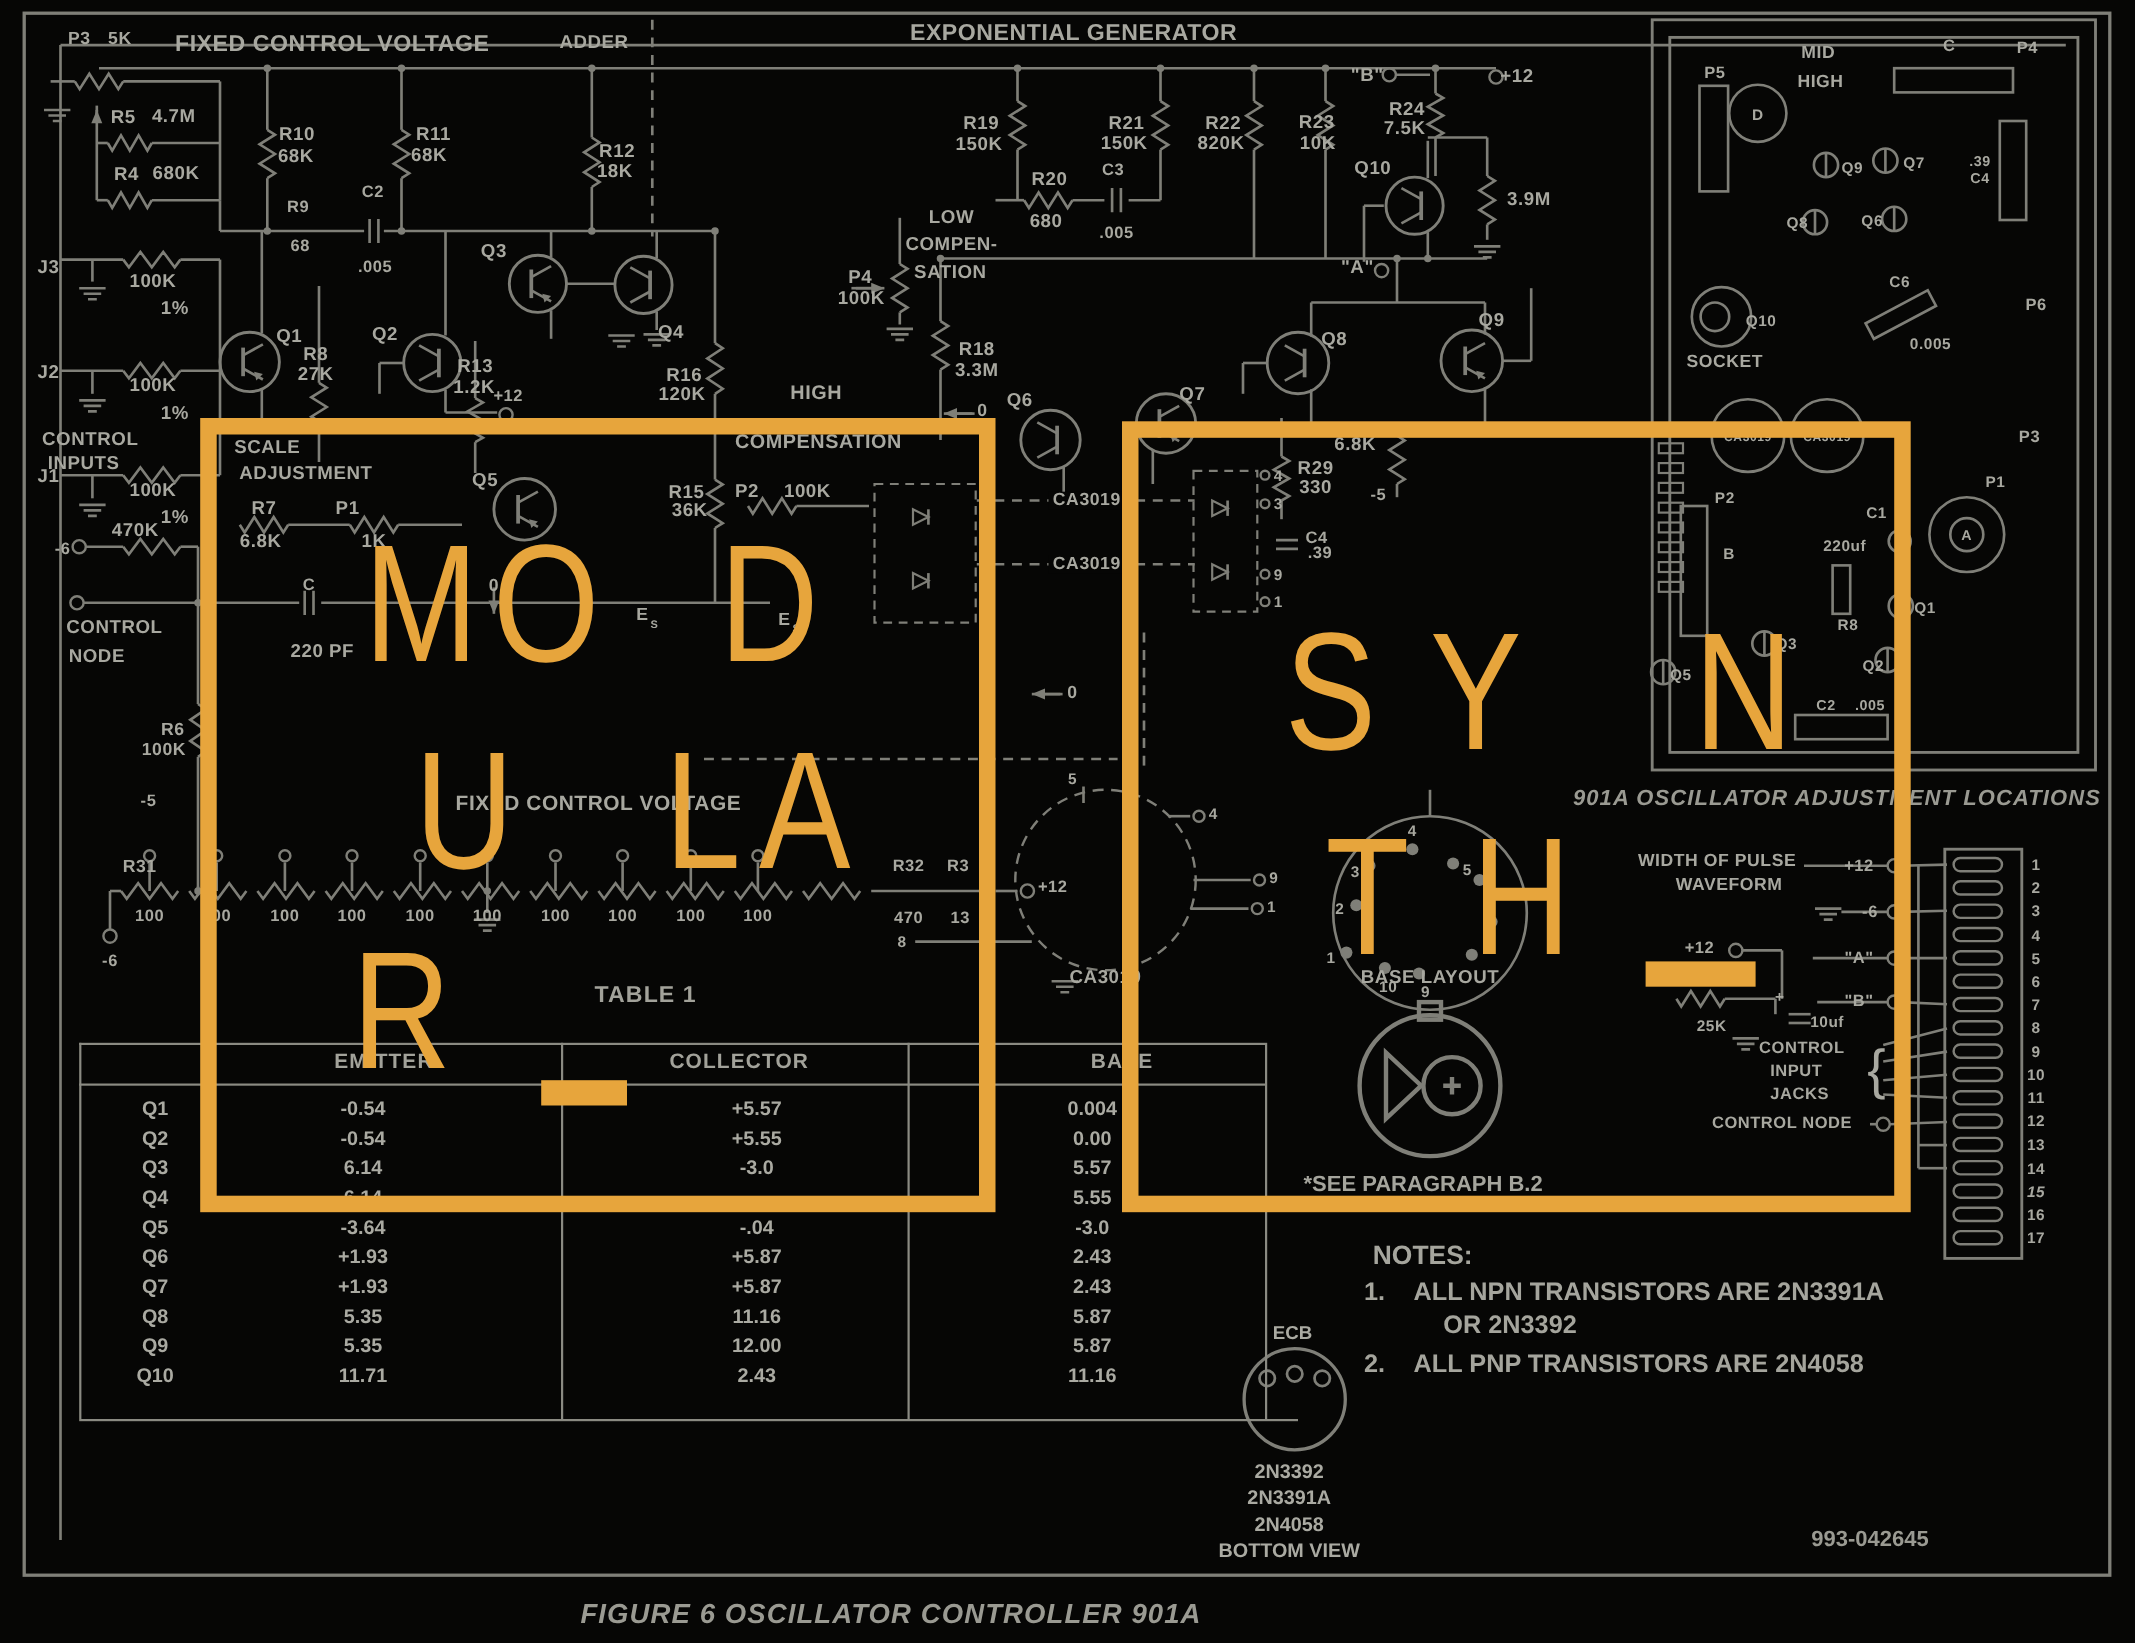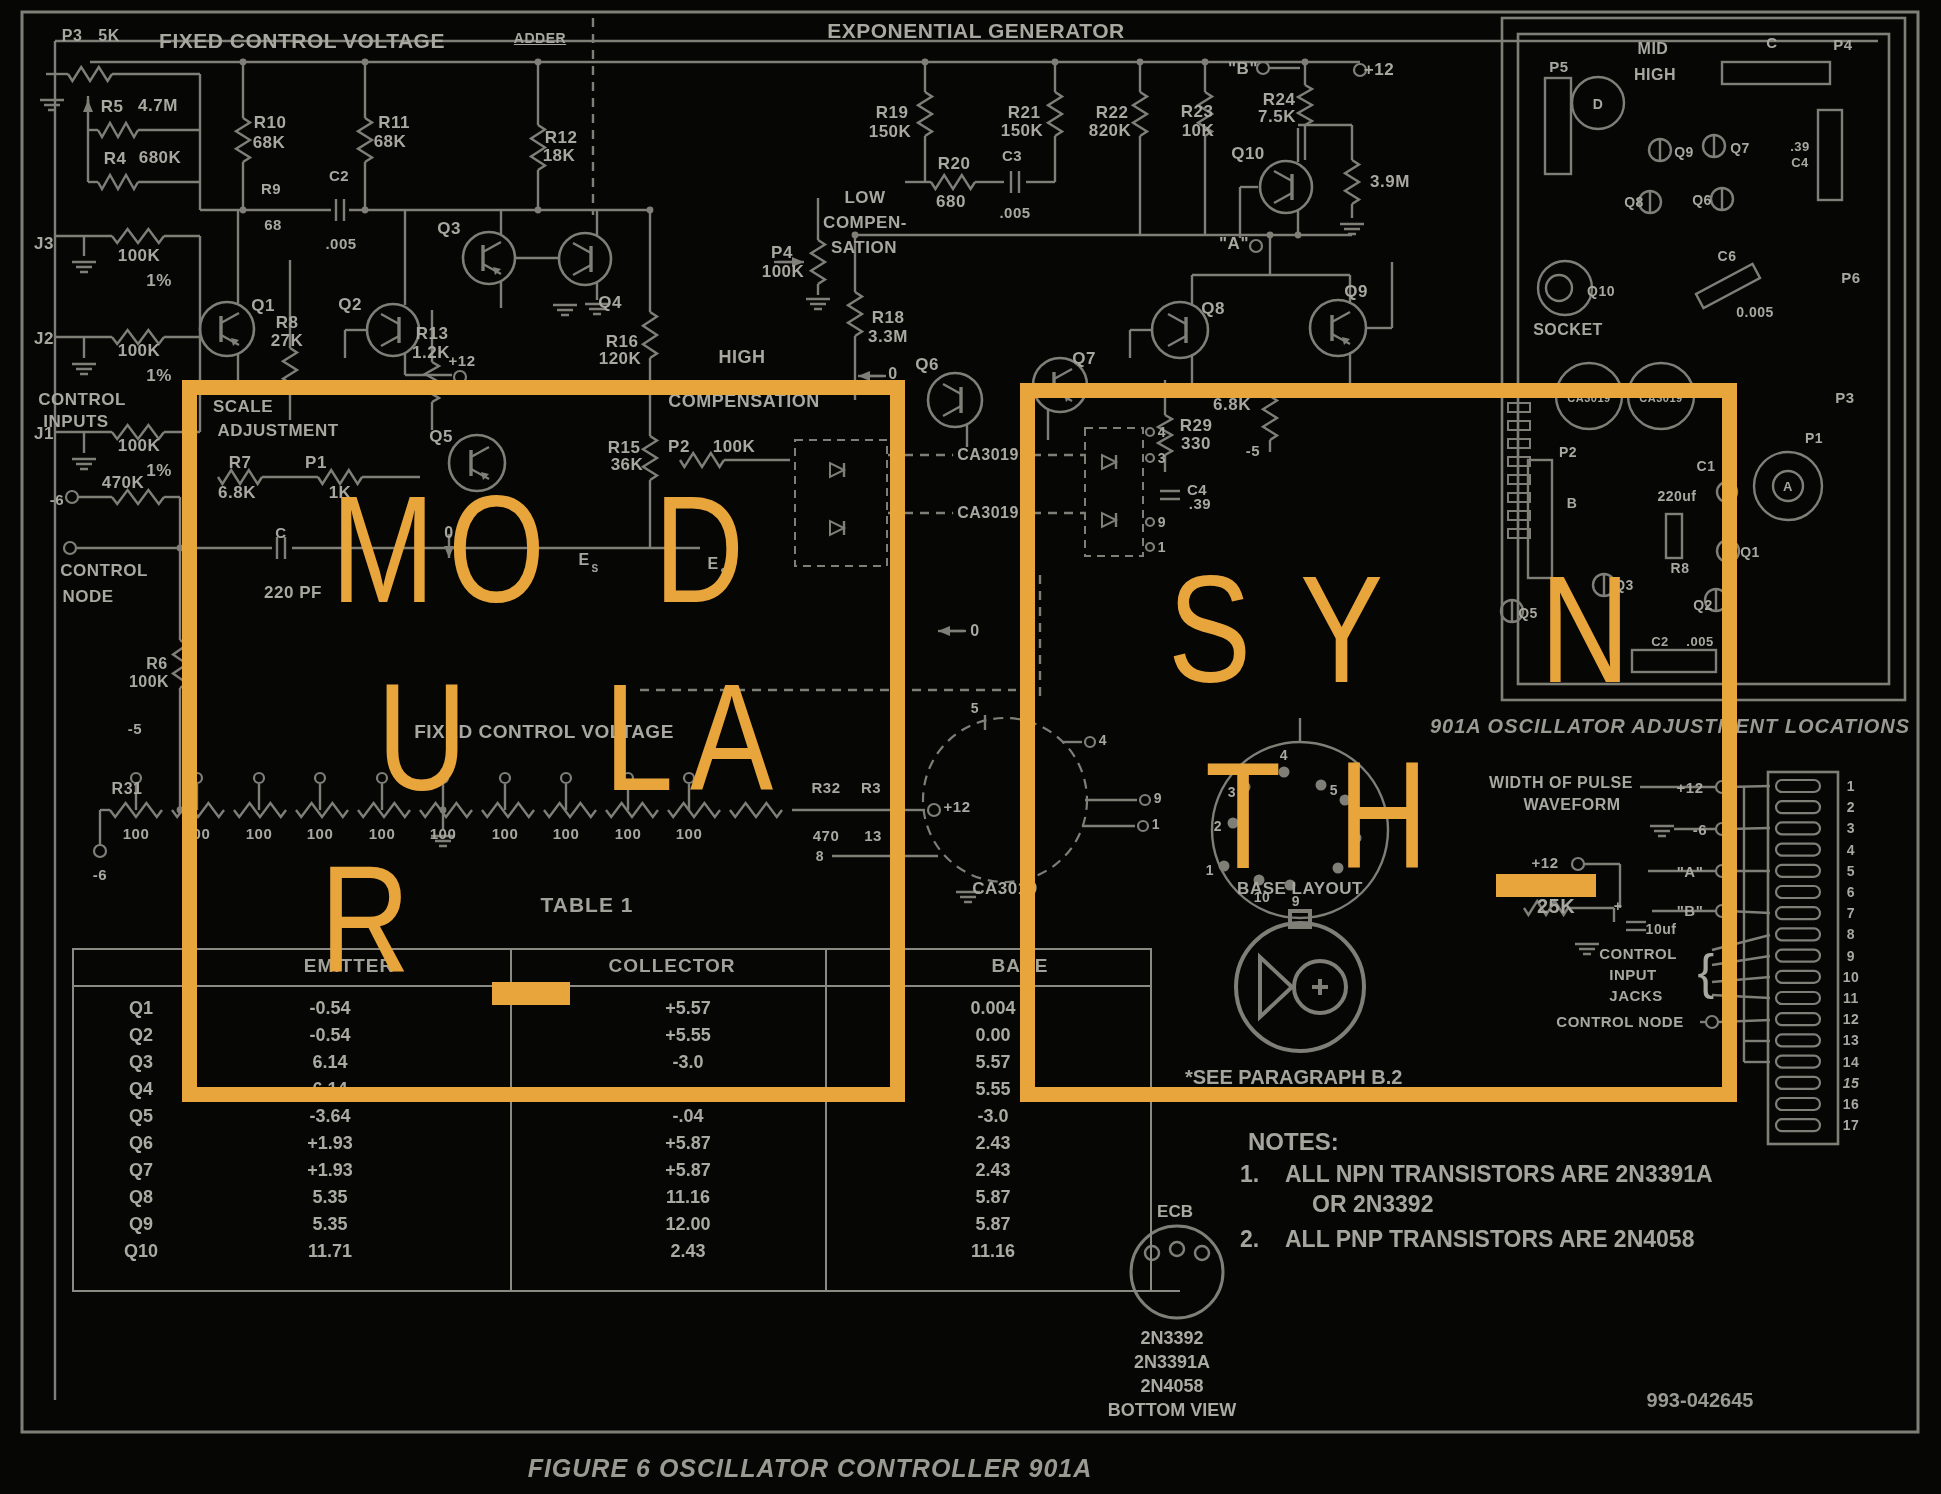--- a/index.html
+++ b/index.html
@@ -443,21 +443,21 @@
       <rect x="1776" y="1119.2" width="44" height="12" rx="6" fill="none" stroke="#7f7f78" stroke-width="2.2"></rect>
       <rect x="22" y="12" width="1896" height="1420" fill="none" stroke="#7f7f78" stroke-width="3"></rect>
       <path d="M55,41L1878,41" fill="none" stroke="#7f7f78" stroke-width="2.4"></path>
       <path d="M55,41L55,1400" fill="none" stroke="#7f7f78" stroke-width="2.4"></path>
     </svg>
 
   <div id="labels-layer">
       <div class="lab" style="left: 72px; top: 36px; font-size: 16px;">P3</div>
       <div class="lab" style="left: 109px; top: 36px; font-size: 16px;">5K</div>
       <div class="lab" style="left: 302px; top: 40px; font-size: 21px;">FIXED CONTROL VOLTAGE</div>
-      <div class="lab" style="left: 540px; top: 38px; font-size: 14px; text-decoration: underline;">ADDER</div>
+      <div class="lab" style="left: 540px; top: 38px; font-size: 17px;">ADDER</div>
       <div class="lab" style="left: 976px; top: 30px; font-size: 21px;">EXPONENTIAL GENERATOR</div>
       <div class="lab" style="left: 112px; top: 106px; font-size: 17px;">R5</div>
       <div class="lab" style="left: 158px; top: 105px; font-size: 17px;">4.7M</div>
       <div class="lab" style="left: 115px; top: 158px; font-size: 17px;">R4</div>
       <div class="lab" style="left: 160px; top: 157px; font-size: 17px;">680K</div>
       <div class="lab" style="left: 270px; top: 122px; font-size: 17px;">R10</div>
       <div class="lab" style="left: 269px; top: 142px; font-size: 17px;">68K</div>
       <div class="lab" style="left: 271px; top: 188px; font-size: 15px;">R9</div>
       <div class="lab" style="left: 273px; top: 224px; font-size: 15px;">68</div>
       <div class="lab" style="left: 339px; top: 175px; font-size: 15px;">C2</div>
@@ -623,21 +623,21 @@
       <div class="lab" style="left: 1528px; top: 613px; font-size: 14px;">Q5</div>
       <div class="lab" style="left: 1703px; top: 605px; font-size: 14px;">Q2</div>
       <div class="lab" style="left: 1660px; top: 641px; font-size: 13px;">C2</div>
       <div class="lab" style="left: 1700px; top: 641px; font-size: 13px;">.005</div>
       <div class="lab" style="left: 1561px; top: 783px; font-size: 16px;">WIDTH OF PULSE</div>
       <div class="lab" style="left: 1552px; top: 805px; font-size: 16px; margin-left: 20px;">WAVEFORM</div>
       <div class="lab" style="left: 1690px; top: 787px; font-size: 15px;">+12</div>
       <div class="lab" style="left: 1700px; top: 829px; font-size: 15px;">-6</div>
       <div class="lab" style="left: 1690px; top: 871px; font-size: 15px;">"A"</div>
       <div class="lab" style="left: 1545px; top: 862px; font-size: 15px;">+12</div>
-      <div class="lab" style="left: 1556px; top: 906px; font-size: 20px;">25K</div>
+      <div class="lab" style="left: 1556px; top: 932px; font-size: 14px;">25K</div>
       <div class="lab" style="left: 1690px; top: 910px; font-size: 15px;">"B"</div>
       <div class="lab" style="left: 1618px; top: 906px; font-size: 14px;">+</div>
       <div class="lab" style="left: 1661px; top: 929px; font-size: 14px;">10uf</div>
       <div class="lab" style="left: 1638px; top: 953px; font-size: 15px;">CONTROL</div>
       <div class="lab" style="left: 1633px; top: 974px; font-size: 15px;">INPUT</div>
       <div class="lab" style="left: 1636px; top: 995px; font-size: 15px;">JACKS</div>
       <div class="lab t" style="left: 1706px; top: 972px; font-size: 50px;">{</div>
       <div class="lab" style="left: 1620px; top: 1021px; font-size: 15px;">CONTROL NODE</div>
       <div class="lab" style="left: 1851px; top: 786px; font-size: 14px;">1</div>
       <div class="lab" style="left: 1851px; top: 807.2px; font-size: 14px;">2</div>

